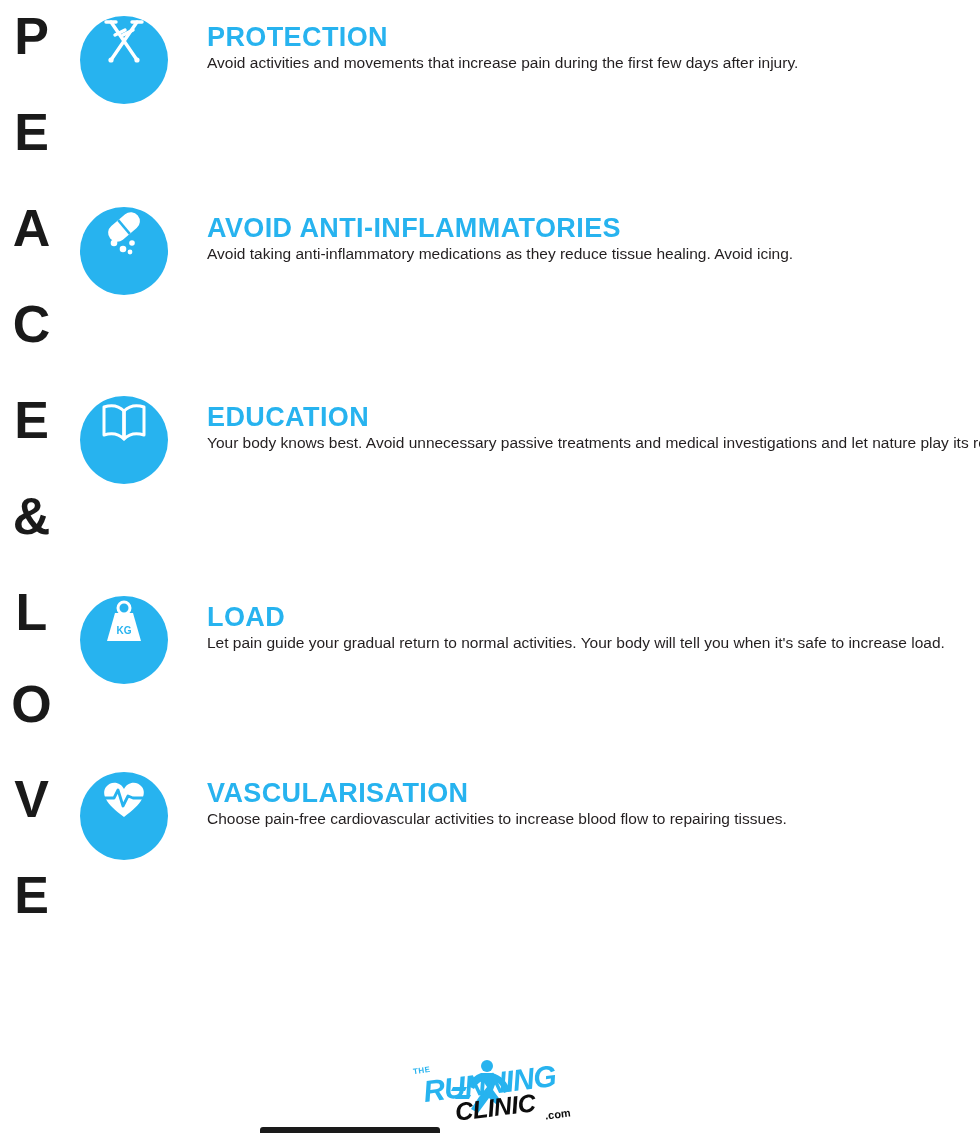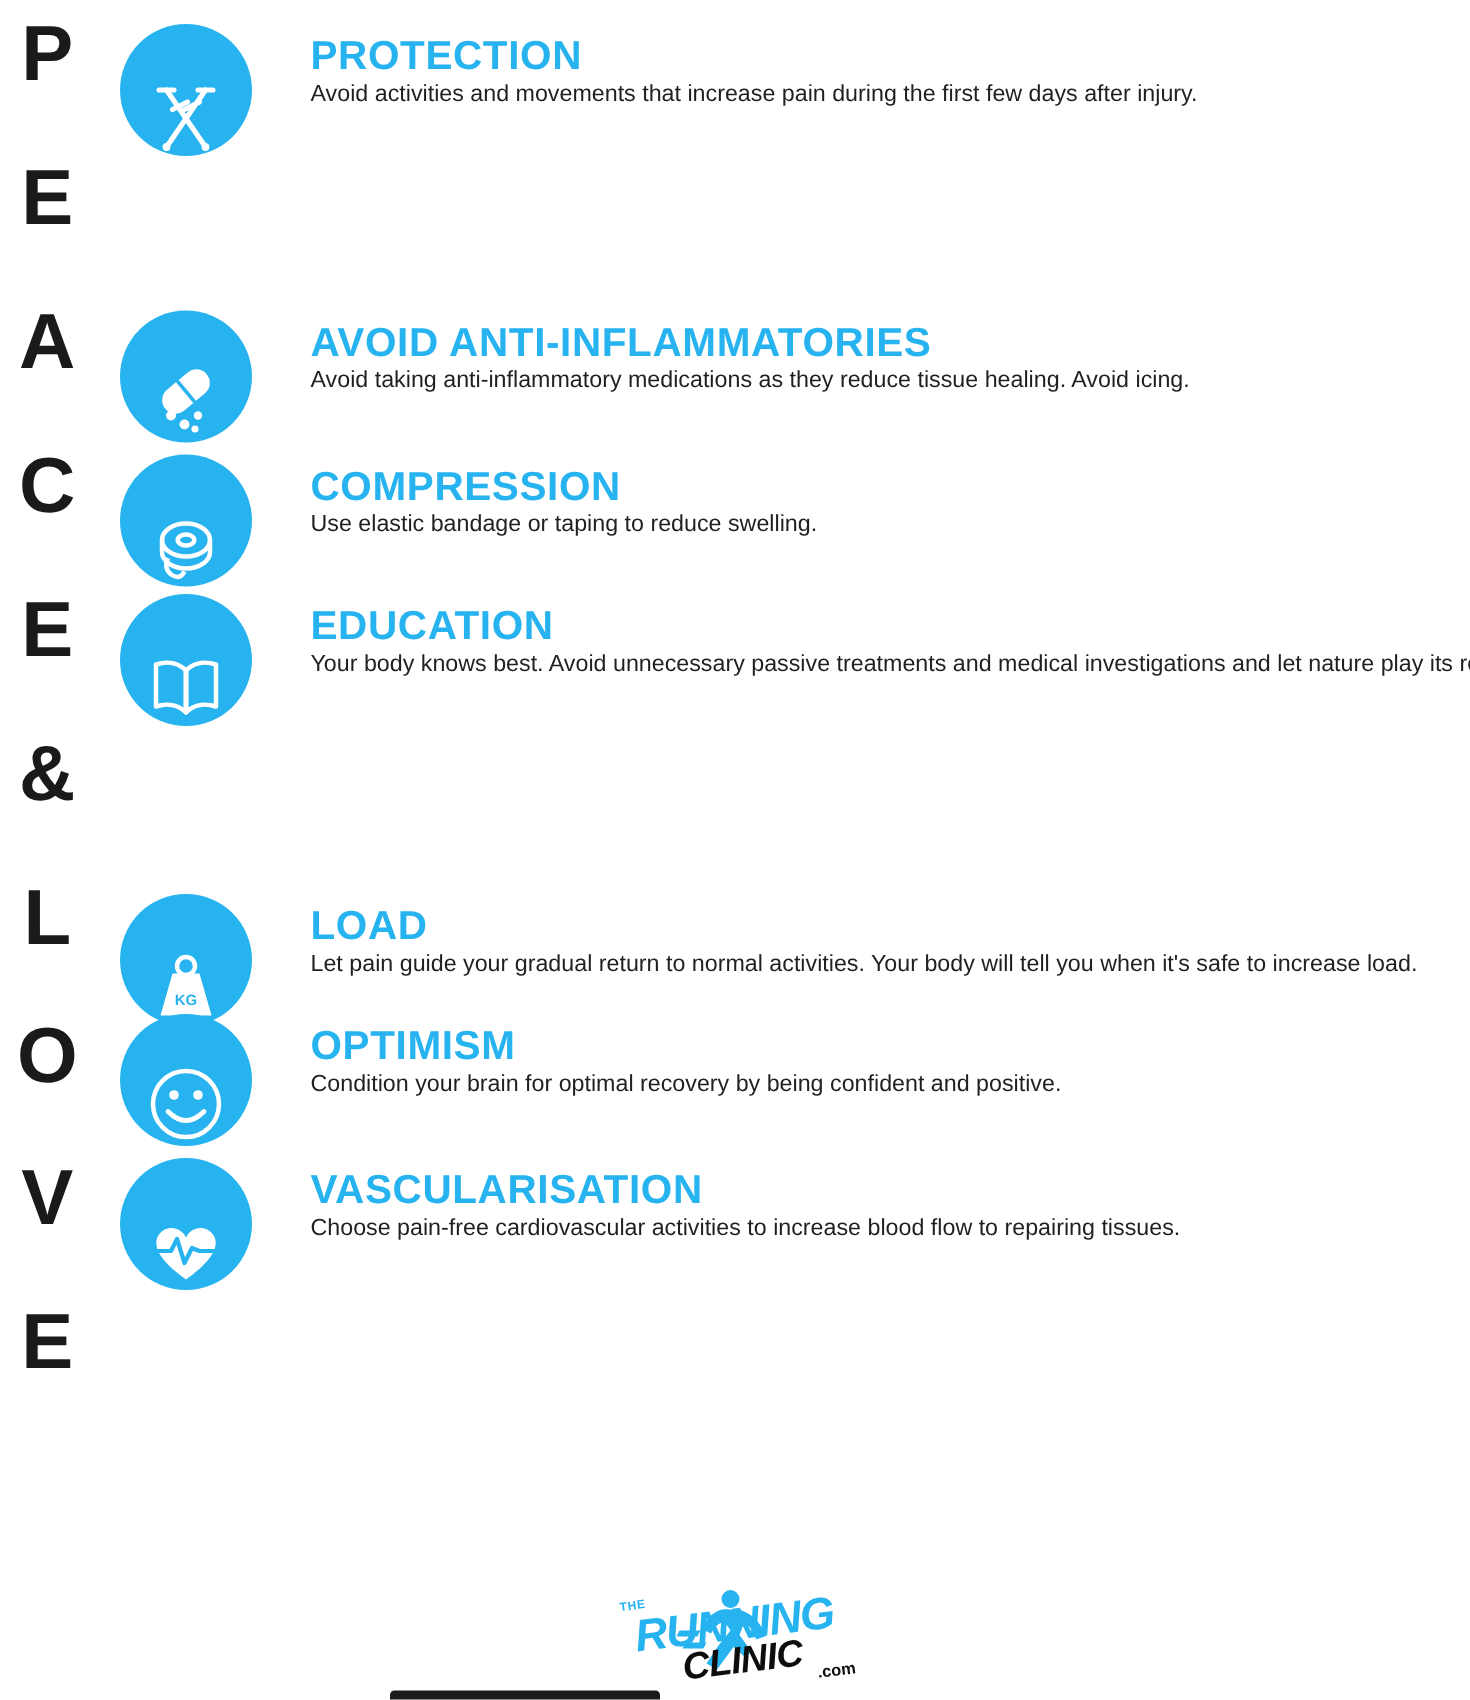--- a/index.html
+++ b/index.html
@@ -59,21 +59,21 @@
   }
   .icon-badge {
     position: absolute;
     left: 0;
     top: 0;
     width: 88px;
     height: 88px;
     border-radius: 50%;
     background: #27b3ef;
     display: flex;
-    align-items: flex-end;
+    align-items: flex-start;
     justify-content: center;
   }
   .icon-badge svg {
     display: block;
   }
   .row-text {
     position: absolute;
     left: 127px;
     top: 6px;
     width: 860px;
@@ -220,36 +220,20 @@
           <circle cx="35" cy="36" r="2.8" fill="#ffffff"></circle>
           <circle cx="33" cy="45" r="2.4" fill="#ffffff"></circle>
         </svg>
       </div>
       <div class="row-text">
         <p class="row-title">AVOID ANTI-INFLAMMATORIES</p>
         <p class="row-desc">Avoid taking anti-inflammatory medications as they reduce tissue healing. Avoid icing.</p>
       </div>
     </div>
 
-    <div class="row" style="top:287px">
-      <div class="icon-badge">
-        <svg width="52" height="52" viewBox="0 0 52 52" aria-hidden="true">
-          <g fill="none" stroke="#ffffff" stroke-width="3">
-            <ellipse cx="26" cy="21" rx="16" ry="11"></ellipse>
-            <ellipse cx="26" cy="21" rx="5.5" ry="3.6"></ellipse>
-            <path d="M10 21 v8 a16 11 0 0 0 32 0 v-8"></path>
-            <path d="M14 33 q-3 7 2 11 q6 4 9 -2"></path>
-          </g>
-        </svg>
-      </div>
-      <div class="row-text">
-        <p class="row-title">COMPRESSION</p>
-        <p class="row-desc">Use elastic bandage or taping to reduce swelling.</p>
-      </div>
-    </div>
 
     <div class="row" style="top:380px">
       <div class="icon-badge">
         <svg width="54" height="52" viewBox="0 0 54 52" aria-hidden="true">
           <g fill="none" stroke="#ffffff" stroke-width="3" stroke-linejoin="round">
             <path d="M27 15 C21 9, 13 9, 7 11 V39 C13 37, 21 37, 27 43 Z"></path>
             <path d="M27 15 C33 9, 41 9, 47 11 V39 C41 37, 33 37, 27 43 Z"></path>
             <line x1="27" y1="15" x2="27" y2="43"></line>
           </g>
         </svg>
@@ -267,34 +251,20 @@
           <path d="M16 17 H34 L42 45 H8 Z" fill="#ffffff"></path>
           <text x="25" y="38" text-anchor="middle" font-family="Liberation Sans, sans-serif" font-size="10" font-weight="bold" fill="#27b3ef">KG</text>
         </svg>
       </div>
       <div class="row-text">
         <p class="row-title">LOAD</p>
         <p class="row-desc">Let pain guide your gradual return to normal activities. Your body will tell you when it's safe to increase load.</p>
       </div>
     </div>
 
-    <div class="row" style="top:660px">
-      <div class="icon-badge">
-        <svg width="56" height="56" viewBox="0 0 56 56" aria-hidden="true">
-          <circle cx="28" cy="28" r="22" fill="none" stroke="#ffffff" stroke-width="3"></circle>
-          <circle cx="20" cy="22" r="3.2" fill="#ffffff"></circle>
-          <circle cx="36" cy="22" r="3.2" fill="#ffffff"></circle>
-          <path d="M16 33 Q28 45, 40 33" fill="none" stroke="#ffffff" stroke-width="3.2" stroke-linecap="round"></path>
-        </svg>
-      </div>
-      <div class="row-text">
-        <p class="row-title">OPTIMISM</p>
-        <p class="row-desc">Condition your brain for optimal recovery by being confident and positive.</p>
-      </div>
-    </div>
 
     <div class="row" style="top:756px">
       <div class="icon-badge">
         <svg width="56" height="52" viewBox="0 0 56 52" aria-hidden="true">
           <path d="M28 45 C10 32, 5 22, 10 15 C15 8, 25 10, 28 17 C31 10, 41 8, 46 15 C51 22, 46 32, 28 45 Z" fill="#ffffff"></path>
           <polyline points="8,26 18,26 22,18 27,34 32,24 37,26 48,26" fill="none" stroke="#27b3ef" stroke-width="2.8" stroke-linejoin="round" stroke-linecap="round"></polyline>
         </svg>
       </div>
       <div class="row-text">
         <p class="row-title">VASCULARISATION</p>

